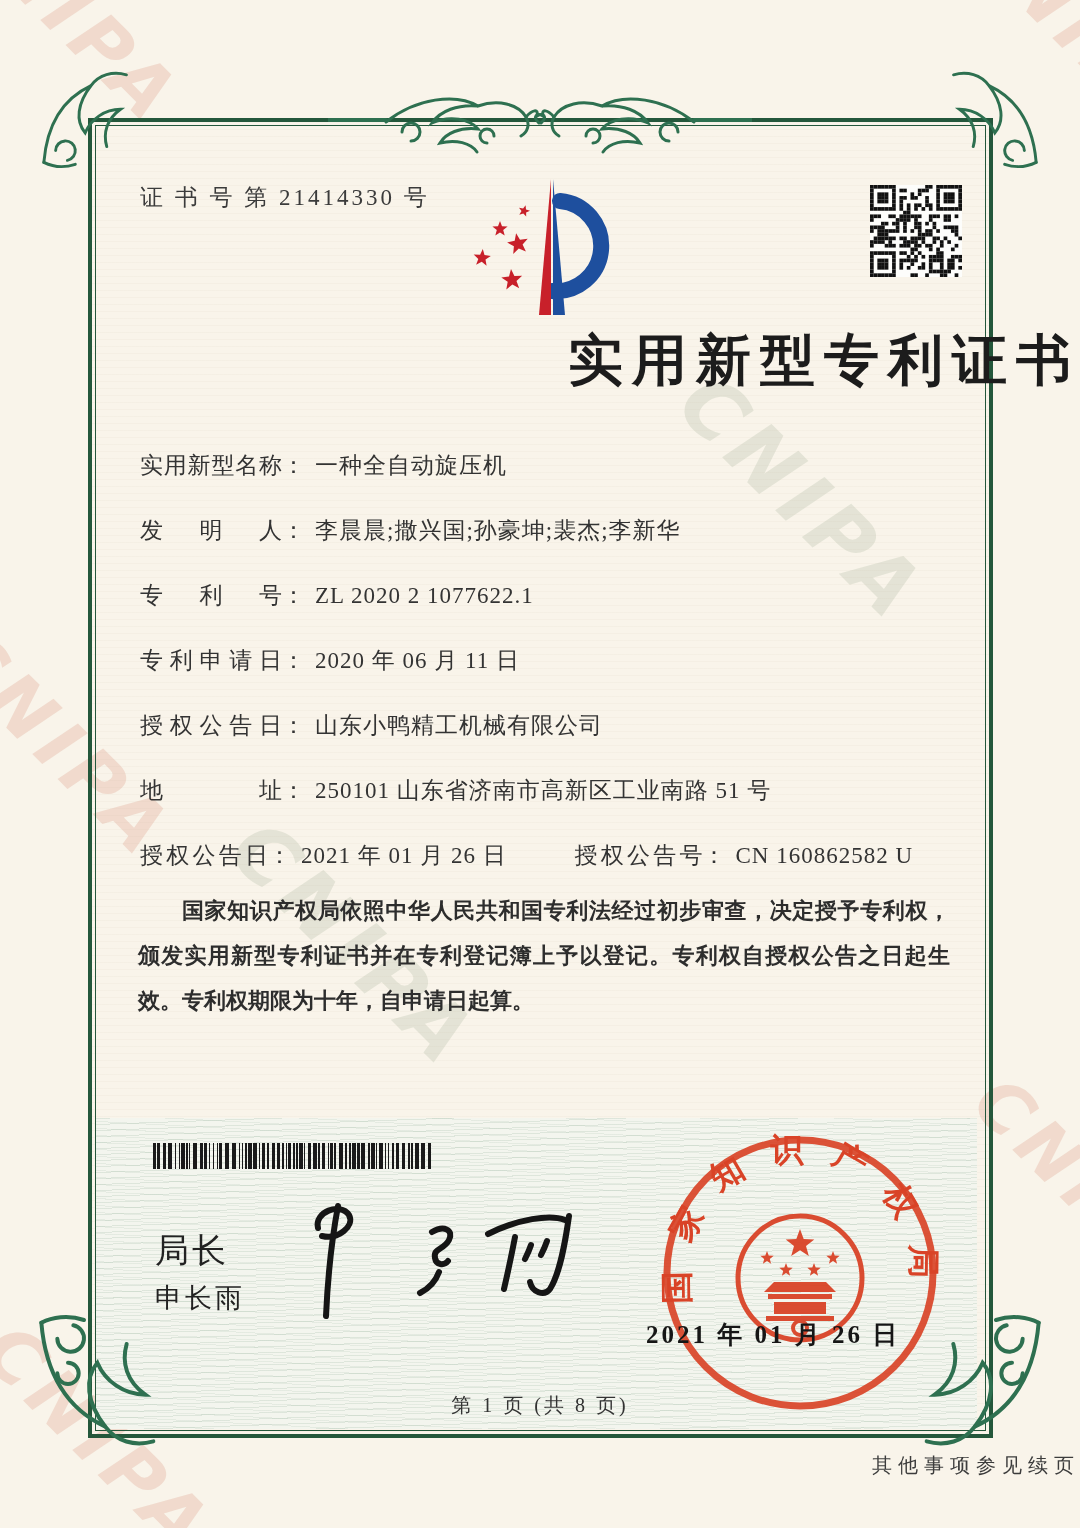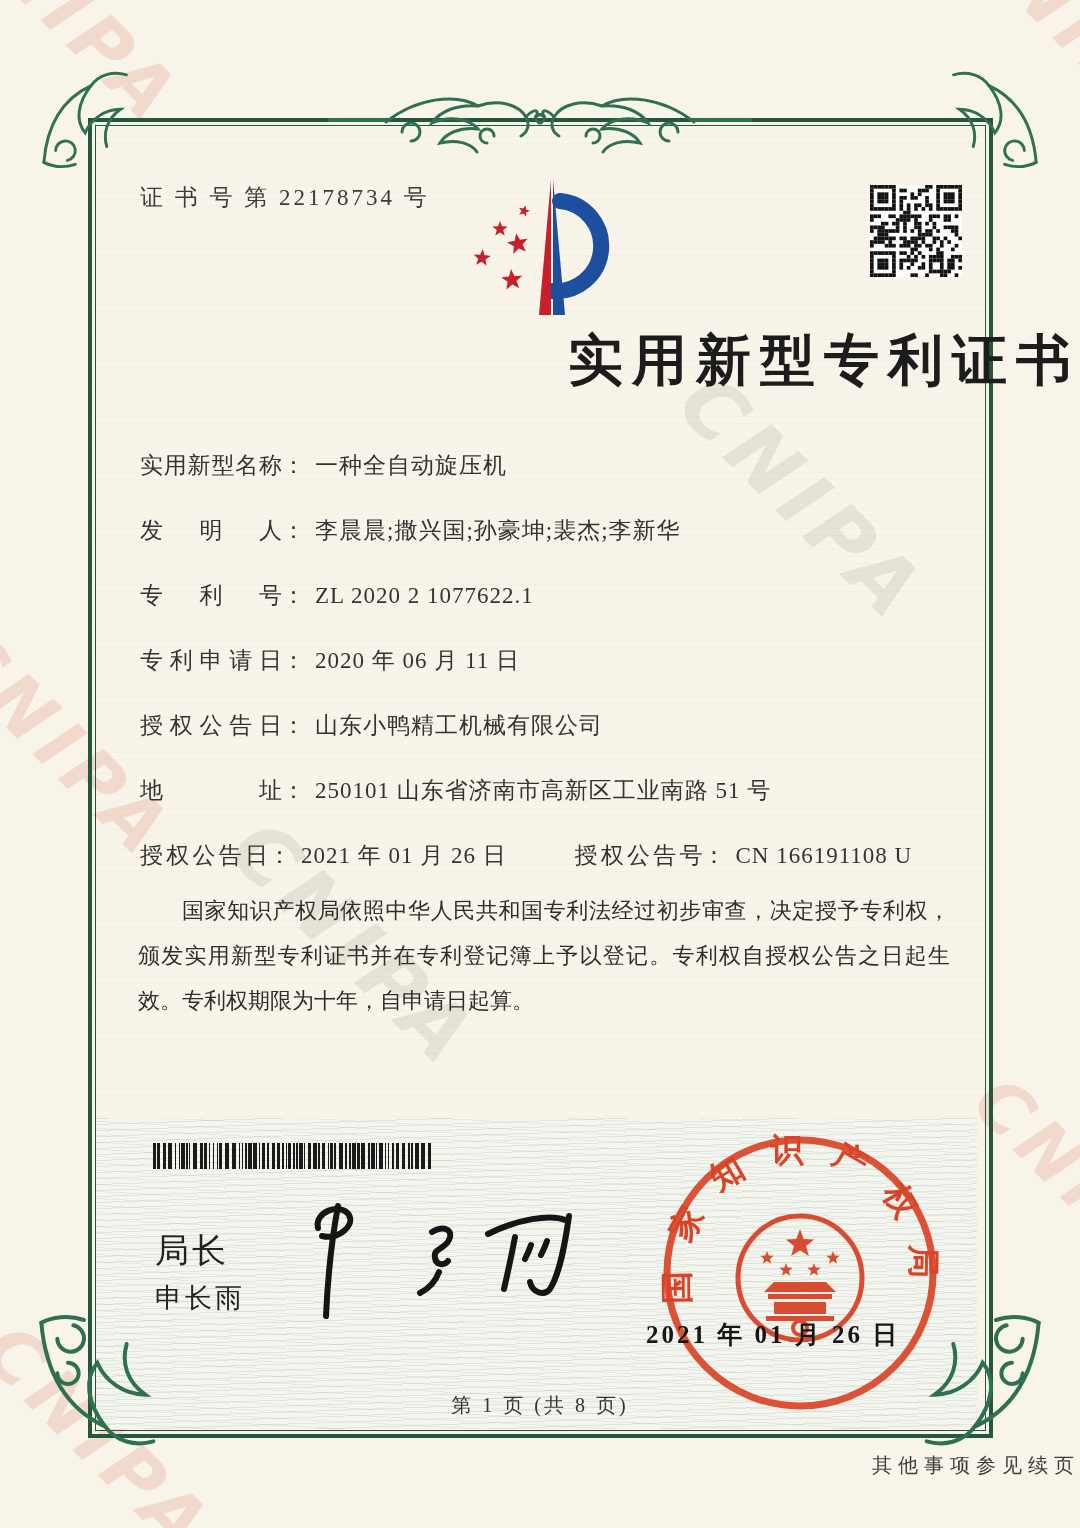--- a/index.html
+++ b/index.html
@@ -44,21 +44,21 @@
   .frow{height:33px;margin-bottom:32px;white-space:nowrap;}
   .flabel{display:inline-block;width:142px;text-align:justify;text-align-last:justify;vertical-align:top;}
   .flabel.narrow{width:128px;}
   .fcolon{display:inline-block;margin-right:10px;}
   .fvalue{letter-spacing:1px;}
   .grant-group{display:inline-block;}
   .grant-group+.grant-group{margin-left:62px;}
   
   .body-text{position:absolute;left:138px;top:888px;width:812px;
     font-size:22px;line-height:45px;color:#2d2d2d;text-align:justify;}
-  .body-text p{margin:0;text-indent:2em;}
+  .body-text p{margin:0;text-indent:2em;font-weight:bold;}
   
   .barcode{position:absolute;left:153px;top:1143px;width:282px;height:26px;}
   .sig-title{position:absolute;left:155px;top:1228px;font-size:34px;color:#222;
     font-family:Liberation Sans, sans-serif;letter-spacing:3px;}
   .sig-name{position:absolute;left:155px;top:1280px;font-size:27px;color:#222;
     font-family:"Liberation Sans","DejaVu Sans",sans-serif;letter-spacing:3px;}
   .autograph{position:absolute;left:292px;top:1188px;width:300px;height:145px;}
   .seal{position:absolute;left:655px;top:1128px;width:290px;height:290px;}
   .seal-date{position:absolute;left:628px;top:1318px;width:290px;text-align:center;
     font-size:25px;font-weight:bold;letter-spacing:3px;color:#161616;}
@@ -131,21 +131,21 @@
   <svg class="orn orn-br" viewBox="0 0 120 120">
     <g fill="none" stroke="var(--ornament-green,#2e7050)" stroke-width="3" stroke-linecap="round">
       <path d="M10,100 C13,64 28,36 58,22 C44,40 42,58 52,70 C58,56 72,46 88,46 C74,56 70,70 74,84"></path>
       <path d="M58,22 C66,11 80,7 94,11"></path>
       <path d="M22,88 a10,10 0 1 1 12,10"></path>
       <path d="M10,100 C18,104 30,106 42,102"></path>
       <path d="M30,70 a8,8 0 1 0 -8,-8"></path>
     </g>
   </svg>
 
-  <div class="cert-no">证 书 号 第 22178734 号</div>
+  <div class="cert-no">证 书 号 第 21414330 号</div>
 
   <svg class="logo" viewBox="0 0 180 152">
     <g id="logo-stars">
         <polygon points="73.6,42.2 74.0,46.4 78.0,47.7 74.1,49.4 74.2,53.6 71.3,50.4 67.3,51.8 69.5,48.1 67.0,44.7 71.1,45.6" style="fill:var(--logo-red,#c8202a)"></polygon>
         <polygon points="48.0,58.0 50.0,63.3 55.6,63.5 51.2,67.0 52.7,72.5 48.0,69.4 43.3,72.5 44.8,67.0 40.4,63.5 46.0,63.3" style="fill:var(--logo-red,#c8202a)"></polygon>
         <polygon points="64.1,70.2 68.0,76.8 75.7,75.8 70.6,81.6 73.9,88.6 66.8,85.5 61.2,90.9 61.9,83.2 55.1,79.5 62.7,77.8" style="fill:var(--logo-red,#c8202a)"></polygon>
         <polygon points="30.8,86.0 32.5,92.1 38.8,93.0 33.5,96.5 34.6,102.7 29.7,98.8 24.1,101.8 26.3,95.9 21.7,91.5 28.1,91.8" style="fill:var(--logo-red,#c8202a)"></polygon>
         <polygon points="59.0,106.0 62.4,113.0 70.1,112.7 64.5,118.0 67.2,125.3 60.4,121.6 54.3,126.4 55.7,118.8 49.3,114.5 57.0,113.5" style="fill:var(--logo-red,#c8202a)"></polygon>
       </g>
     <path d="M108,38 A45,45 0 1 1 100,128" fill="none" style="stroke:var(--logo-blue,#1e4f9e)" stroke-width="16" stroke-linecap="round"></path>
@@ -477,21 +477,21 @@
       <span class="flabel">授权公告日</span><span class="fcolon">：</span><span class="fvalue">山东小鸭精工机械有限公司</span>
     </div>
     <div class="frow">
       <span class="flabel">地址</span><span class="fcolon">：</span><span class="fvalue">250101 山东省济南市高新区工业南路 51 号</span>
     </div>
     <div class="frow">
       <span class="grant-group">
         <span class="flabel narrow">授权公告日</span><span class="fcolon">：</span><span class="fvalue">2021 年 01 月 26 日</span>
       </span>
       <span class="grant-group">
-        <span class="flabel narrow">授权公告号</span><span class="fcolon">：</span><span class="fvalue">CN 166191108 U</span>
+        <span class="flabel narrow">授权公告号</span><span class="fcolon">：</span><span class="fvalue">CN 160862582 U</span>
       </span>
     </div>
   </div>
 
   <div class="body-text">
     <p>国家知识产权局依照中华人民共和国专利法经过初步审查，决定授予专利权，颁发实用新型专利证书并在专利登记簿上予以登记。专利权自授权公告之日起生效。专利权期限为十年，自申请日起算。</p>
   </div>
 
   <svg class="barcode" id="barcode" viewBox="0 0 282 26" preserveAspectRatio="none">
       <rect x="0" y="0" width="3" height="26" fill="#1a1a1a"></rect>

